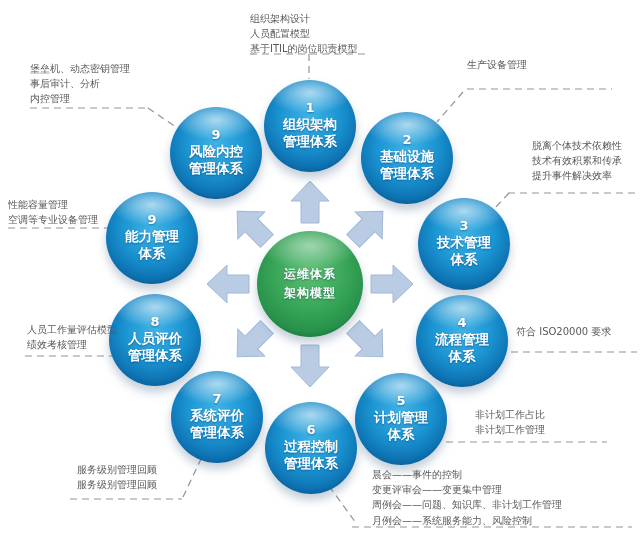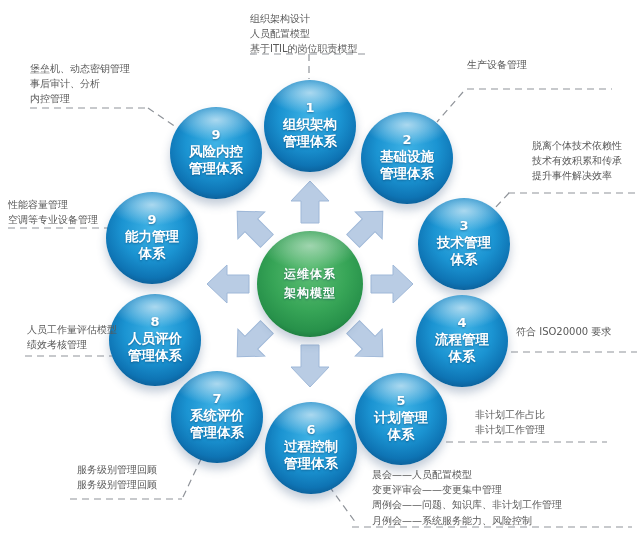--- a/index.html
+++ b/index.html
@@ -143,21 +143,21 @@
     <div>提升事件解决效率</div>
   </div>
   <div class="note" style="left:516px;top:324px">
     <div>符合 ISO20000 要求</div>
   </div>
   <div class="note" style="left:475px;top:407px">
     <div>非计划工作占比</div>
     <div>非计划工作管理</div>
   </div>
   <div class="note" style="left:372px;top:467px">
-    <div>晨会——人员配置模型</div>
+    <div>晨会——事件的控制</div>
     <div>变更评审会——变更集中管理</div>
     <div>周例会——问题、知识库、非计划工作管理</div>
     <div>月例会——系统服务能力、风险控制</div>
   </div>
   <div class="note" style="left:77px;top:462px">
     <div>服务级别管理回顾</div>
     <div>服务级别管理回顾</div>
   </div>
   <div class="note" style="left:27px;top:322px">
     <div>人员工作量评估模型</div>

